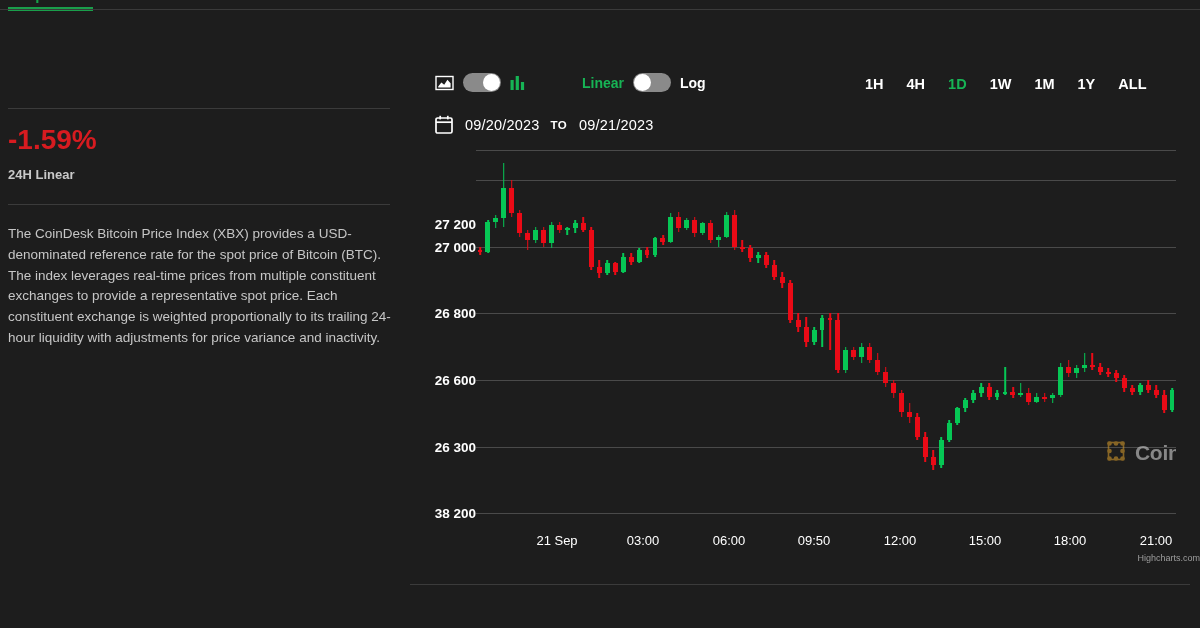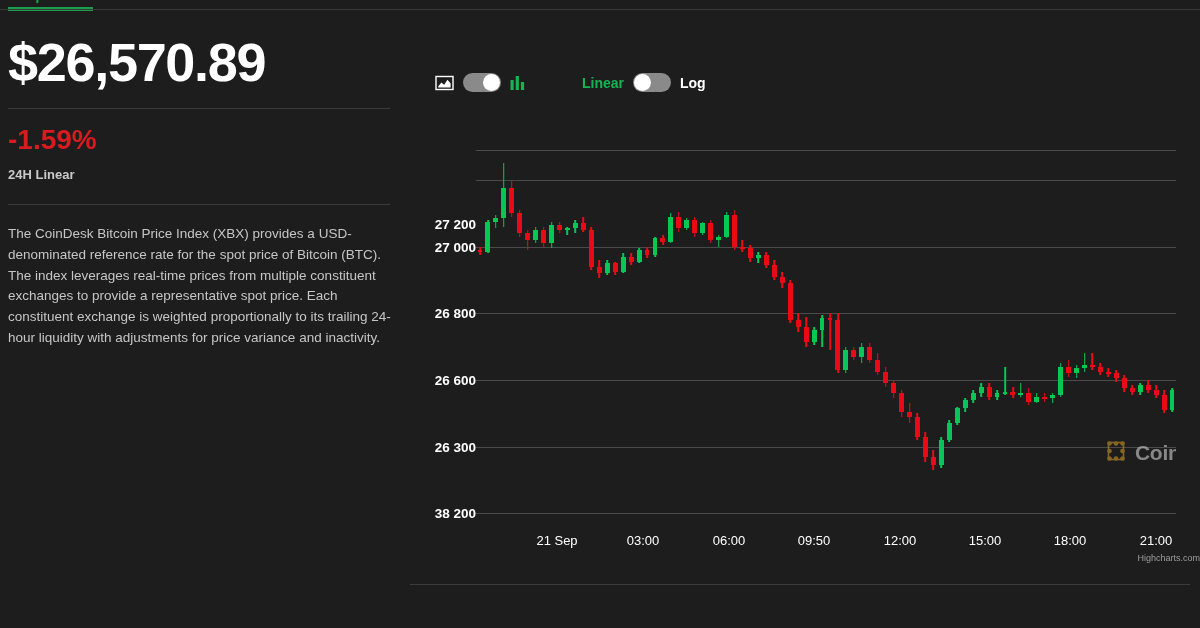--- a/index.html
+++ b/index.html
@@ -120,21 +120,20 @@
 
 <div id="root">
 
   <div class="tabstrip">
     <div class="tab-label">Graph View</div>
     <div class="tab-underline"></div>
     <div class="tabstrip-rule"></div>
   </div>
 
   <div class="left">
-    <div class="price">$26,570.89</div>
     <div class="rule rule-1"></div>
     <div class="pct">-1.59%</div>
     <div class="pct-caption">24H Linear</div>
     <div class="rule rule-2"></div>
     <div class="blurb">The CoinDesk Bitcoin Price Index (XBX) provides a USD-denominated reference rate for the spot price of Bitcoin (BTC). The index leverages real-time prices from multiple constituent exchanges to provide a representative spot price. Each constituent exchange is weighted proportionally to its trailing 24-hour liquidity with adjustments for price variance and inactivity.</div>
   </div>
 
   <div class="controls">
 
     <div class="ctl-group chart-type-group">
@@ -157,21 +156,43 @@
     </div>
 
     <div class="ctl-group scale-group">
       <span class="scale-lbl active">Linear</span>
       <span class="toggle off">
           <span class="knob"></span>
         </span>
       <span class="scale-lbl idle">Log</span>
     </div>
 
-
+    <div class="daterow">
+      <span class="icon-btn">
+        <svg width="18" height="19" viewBox="0 0 18 19">
+          <rect x="1" y="3" width="16" height="15" rx="1.6" fill="none" stroke="#ffffff" stroke-width="1.7"></rect>
+          <line x1="1" y1="7.2" x2="17" y2="7.2" stroke="#ffffff" stroke-width="1.7"></line>
+          <line x1="5.2" y1="0.8" x2="5.2" y2="4.4" stroke="#ffffff" stroke-width="1.7"></line>
+          <line x1="12.8" y1="0.8" x2="12.8" y2="4.4" stroke="#ffffff" stroke-width="1.7"></line>
+        </svg>
+      </span>
+      <span class="date-txt">09/20/2023</span>
+      <span class="date-to">TO</span>
+      <span class="date-txt">09/21/2023</span>
+    </div>
+
+    <div class="ranges">
+        <button class="range-btn">1H</button>
+        <button class="range-btn">4H</button>
+        <button class="range-btn sel">1D</button>
+        <button class="range-btn">1W</button>
+        <button class="range-btn">1M</button>
+        <button class="range-btn">1Y</button>
+        <button class="range-btn">ALL</button>
+      </div>
   </div>
 
   <div class="chart">
     <div class="ylabels">
         <div class="ylabel" style="top: 363.333px;">38 200</div>
         <div class="ylabel" style="top: 296.667px;">26 300</div>
         <div class="ylabel" style="top: 230px;">26 600</div>
         <div class="ylabel" style="top: 163.333px;">26 800</div>
         <div class="ylabel" style="top: 96.6667px;">27 000</div>
         <div class="ylabel" style="top: 30px; margin-top: 44px;">27 200</div>

